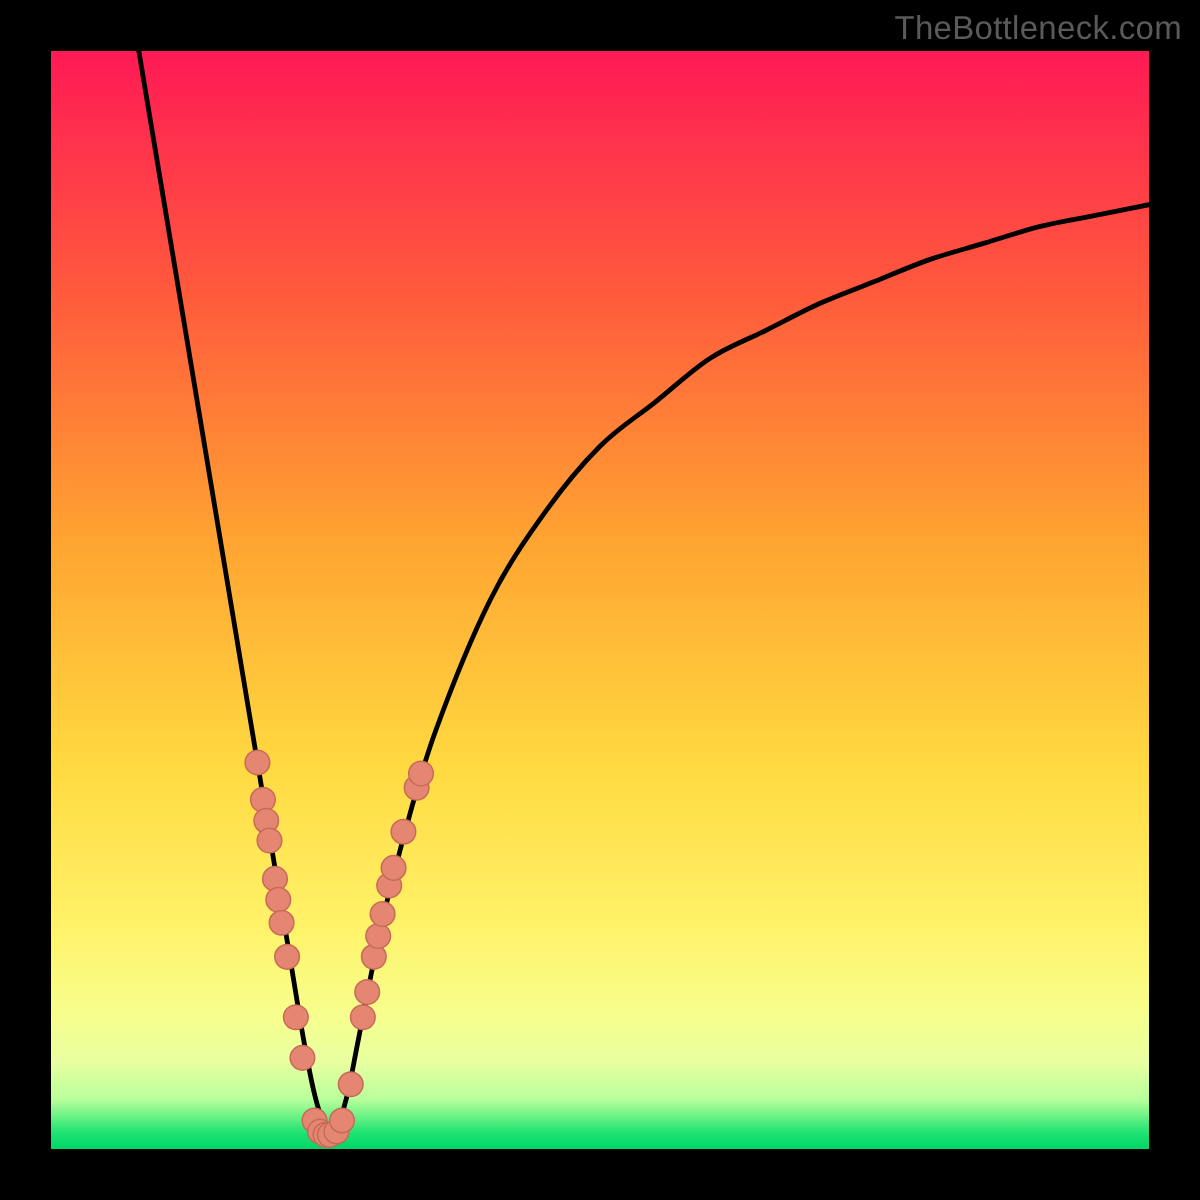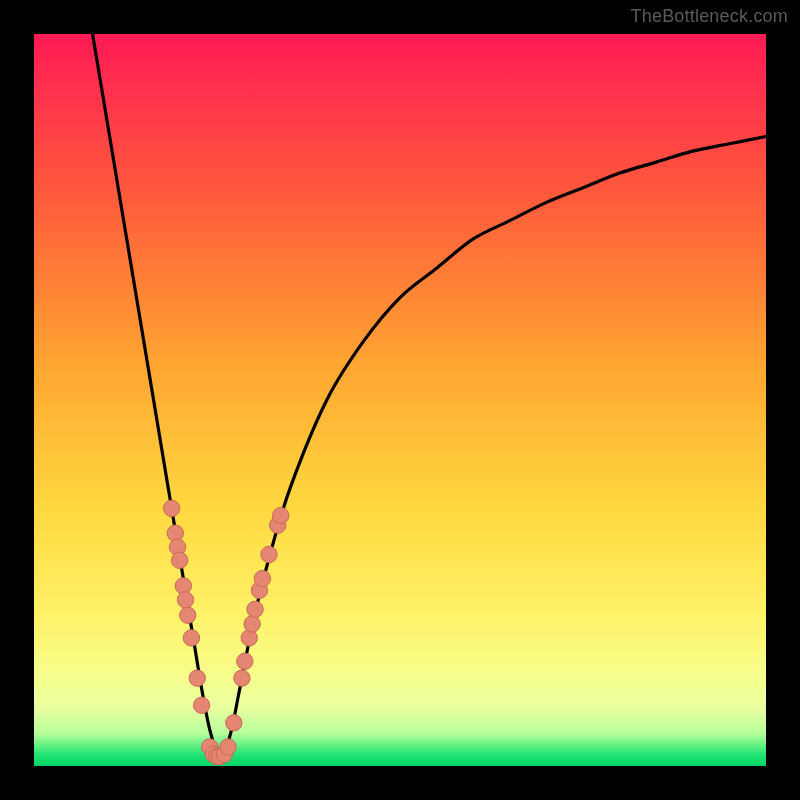--- a/index.html
+++ b/index.html
@@ -17,21 +17,21 @@
     top: 34px;
     width: 732px;
     height: 732px;
   }
   .plot svg { display: block; }
   .watermark {
     position: absolute;
     top: 6px;
     right: 12px;
     color: #5a5a5a;
-    font-size: 18px;
+    font-size: 22px;
     font-weight: 500;
     letter-spacing: 0.2px;
   }
 </style>
 </head>
 <body>
 
 <div class="frame">
   <div class="watermark">TheBottleneck.com</div>
 

